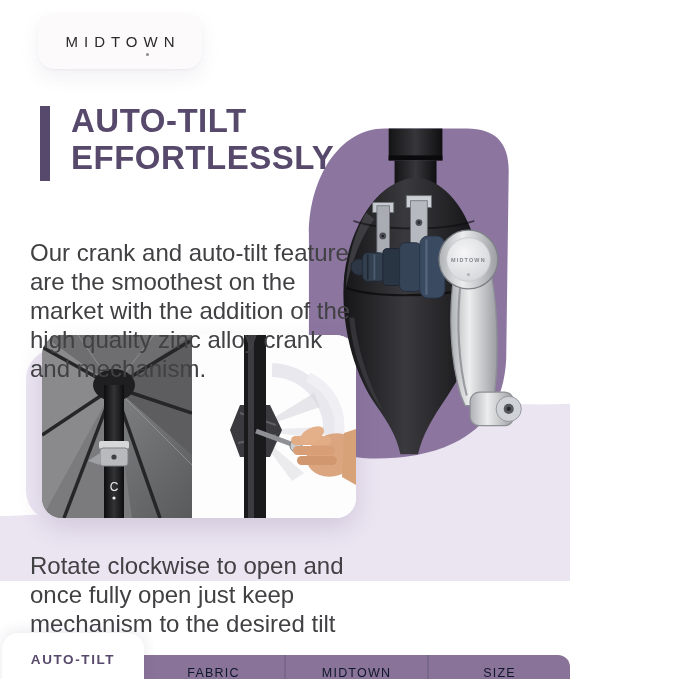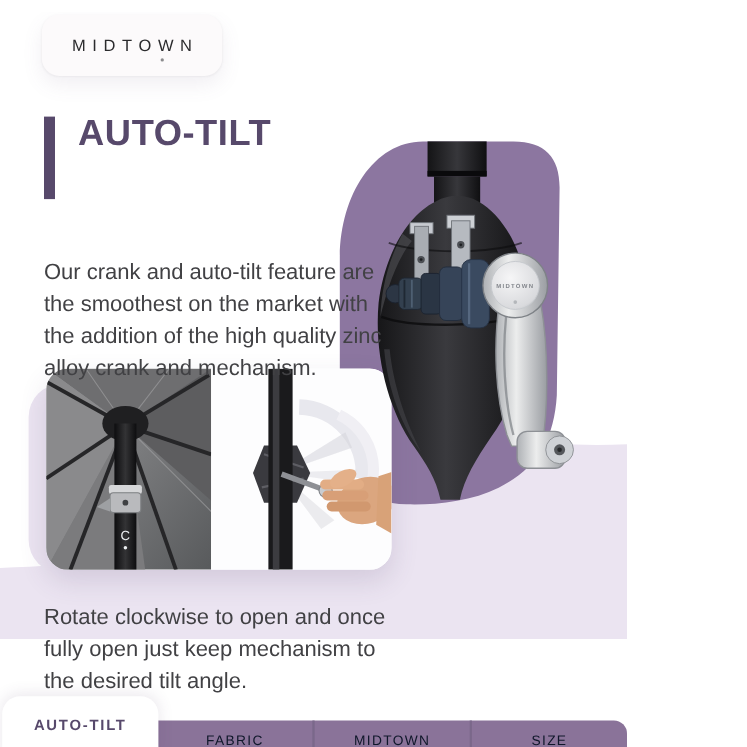--- a/index.html
+++ b/index.html
@@ -32,22 +32,22 @@
   
   .heading{position:absolute;left:40px;top:95px;display:flex;z-index:4;}
   .heading-bar{width:10px;height:75px;background:var(--accent-bar,#57496b);margin-right:21px;}
   .heading-text{
     font-size:33px;line-height:37px;font-weight:800;letter-spacing:.5px;
     color:var(--heading-purple,#57496b);margin-top:-4px;
   }
 
   
   .para{
-    position:absolute;left:40px;color:var(--body-text,#414144);
-    font-size:20px;line-height:29px;font-weight:400;z-index:4;
+    position:absolute;left:30px;color:var(--body-text,#414144);
+    font-size:24px;line-height:29px;font-weight:400;z-index:4;
   }
   .para-intro{top:203px;width:322px;}
   .para-instruction{top:516px;width:330px;}
 
   
   .photo-card{
     position:absolute;left:42px;top:324px;width:314px;height:183px;border-radius:20px;
     overflow:hidden;background:#ffffff;display:flex;z-index:3;
     box-shadow:0 10px 24px rgba(90,70,110,.16);
   }
@@ -93,20 +93,21 @@
 
   <div class="logo-card">
     <span class="logo-text">MIDTOWN</span>
     <span class="logo-dot"></span>
   </div>
 
   <div class="heading">
     <div class="heading-bar"></div>
     <div class="heading-text">
       <div>AUTO-TILT</div>
+      <div>EFFORTLESSLY</div>
     </div>
   </div>
 
   <p class="para para-intro">Our crank and auto-tilt feature are the smoothest on the market with the addition of the high quality zinc alloy crank and mechanism.</p>
 
   <div class="photo-card">
 
     <svg width="150" height="183" viewBox="0 0 150 183">
       <defs>
         <linearGradient id="fabricG" x1="0" y1="0" x2="1" y2="1">

